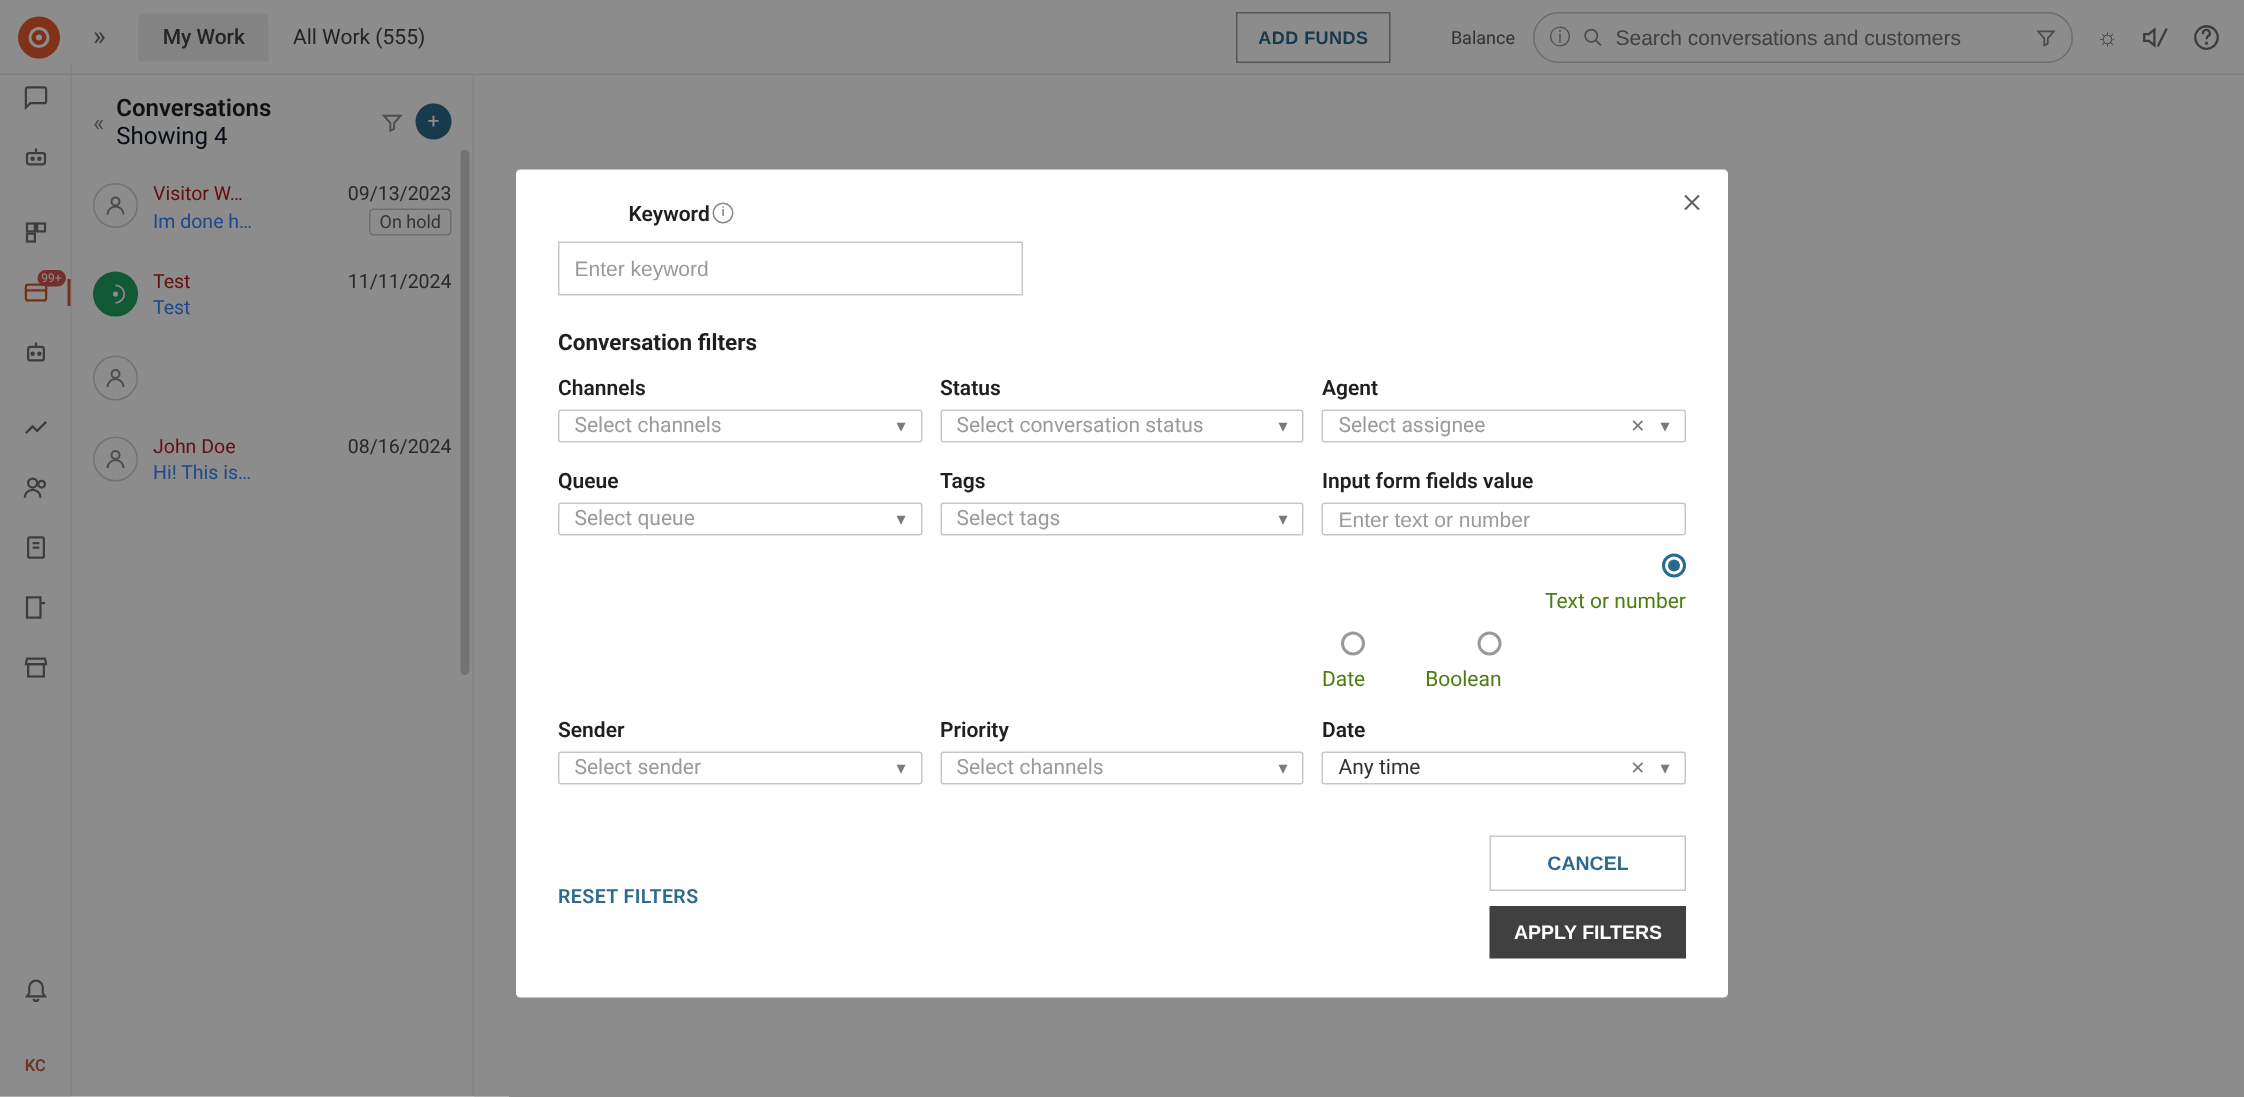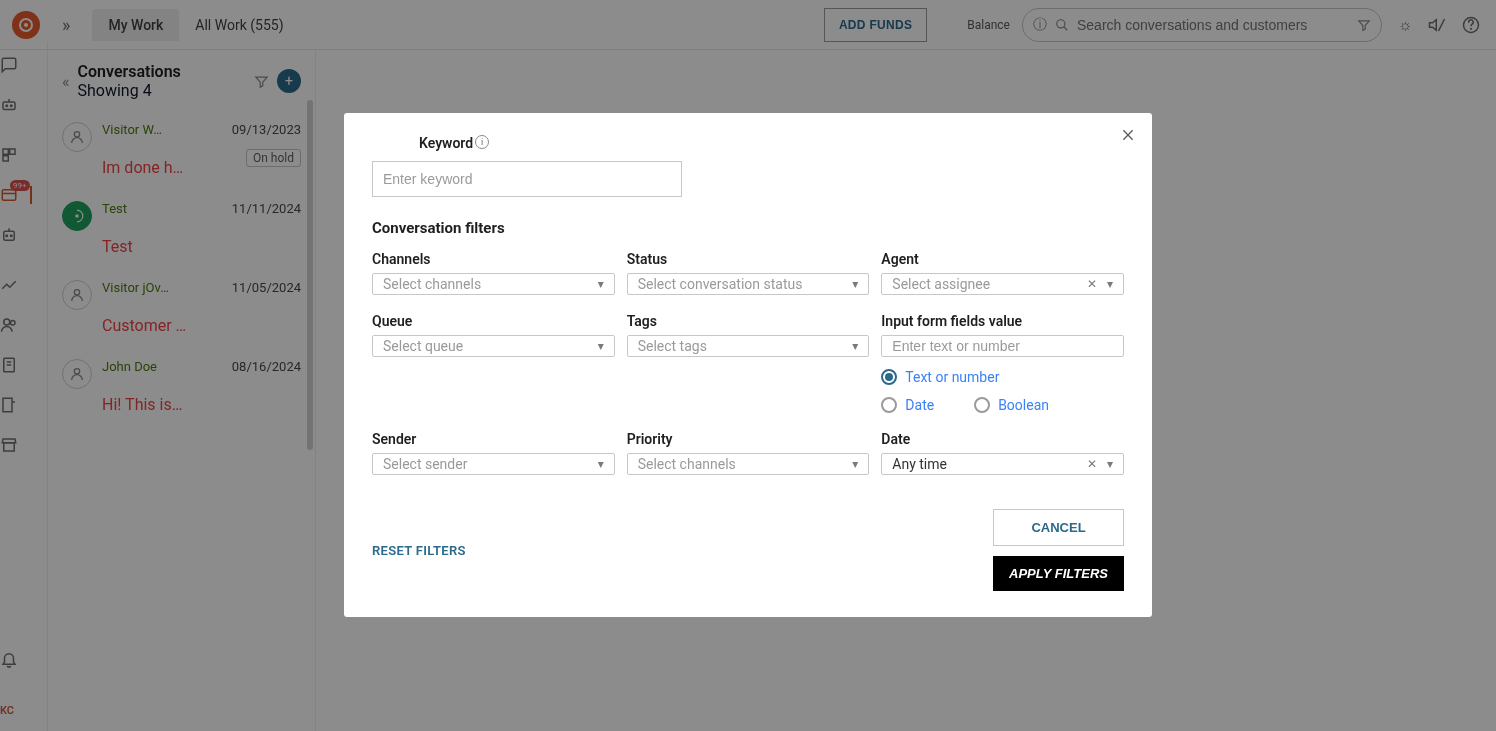--- a/index.html
+++ b/index.html
@@ -69,21 +69,21 @@
     }
     .hdr-icon { color: #6e6e6e; cursor: pointer; width: 22px; text-align: center; font-size: 16px; }
     
     .nav-rail {
       position: absolute;
       left: 0; top: 42px; bottom: 0;
       width: 48px;
       border-right: 1px solid #eee;
       display: flex;
       flex-direction: column;
-      align-items: flex-start;
+      align-items: center;
       padding-top: 14px;
       gap: 22px;
     }
     .nav-rail .nav-icon {
       color: #707070;
       font-size: 18px;
       cursor: pointer;
       position: relative;
     }
     .nav-rail .nav-icon.notif::after {
@@ -142,24 +142,24 @@
     }
     .conv-avatar {
       width: 30px; height: 30px; border-radius: 50%;
       display: flex; align-items: center; justify-content: center;
       border: 1px solid #cfcfcf; color: #8a8a8a; flex-shrink: 0;
       font-size: 14px;
     }
     .conv-avatar.green { background: #1fa05f; border-color: #1fa05f; color: #fff; }
     .conv-body { flex: 1; min-width: 0; }
     .conv-line1 { display: flex; justify-content: space-between; gap: 6px; }
-    .conv-name { font-size: 13px; color: #4d7c0f; white-space: nowrap; overflow: hidden; text-overflow: ellipsis; max-width: 90px; }
+    .conv-name { font-size: 13px; color: #b91c1c; white-space: nowrap; overflow: hidden; text-overflow: ellipsis; max-width: 90px; }
     .conv-date { font-size: 13px; color: #4a4a4a; white-space: nowrap; }
     .conv-line2 { display: flex; justify-content: space-between; gap: 6px; align-items: center; margin-top: 2px; }
-    .conv-preview { font-size: 16px; color: #ef4444; white-space: nowrap; overflow: hidden; text-overflow: ellipsis; max-width: 90px; margin-top: 19px; }
+    .conv-preview { font-size: 13px; color: #3b82f6; white-space: nowrap; overflow: hidden; text-overflow: ellipsis; max-width: 90px; }
     .conv-badge {
       font-size: 12px; color: #616161; border: 1px solid #c7c7c7; border-radius: 3px;
       padding: 1px 6px; white-space: nowrap;
     }
     .side-scroll {
       position: absolute;
       right: 2px; top: 50px;
       width: 6px;
       height: 350px;
       background: #d2d2d2;
@@ -214,41 +214,41 @@
       color: #9a9a9a;
       cursor: pointer;
       justify-content: space-between;
       gap: 8px;
       background: #fff;
     }
     .plain-input { cursor: text; }
     .select-box .sb-text { flex: 1; white-space: nowrap; overflow: hidden; text-overflow: ellipsis; }
     .select-box .sb-value { color: #333; }
     .sb-actions { display:flex; align-items:center; gap:10px; color:#7a7a7a; font-size:12px; }
-    .radio-row { display:flex; align-items:flex-end; gap:8px; font-size:14px; color:#3b82f6; margin-top:12px; cursor:pointer;}
+    .radio-row { display:flex; align-items:flex-end; gap:8px; font-size:14px; color:#4d7c0f; margin-top:12px; cursor:pointer;flex-direction:column;}
     .radio-dot {
       width:16px; height:16px; border:2px solid #9a9a9a; border-radius:50%;
       display:inline-flex; align-items:center; justify-content:center;
     }
     .radio-dot.selected { border-color:#2b6a8c; }
     .radio-dot.selected::after { content:""; width:8px; height:8px; background:#2b6a8c; border-radius:50%; }
     .radio-group-2 { display:flex; gap:40px; margin-top:12px; }
     .modal-footer {
       display:flex; align-items:center; justify-content:space-between;
       margin-top: 34px;
     }
     .reset-link { color:#2b6a8c; font-size:13px; font-weight:600; letter-spacing:.3px; cursor:pointer; }
     .footer-btns { display:flex; gap:10px;flex-direction:column; }
     .btn-cancel {
       border:1px solid #c7c7c7; background:#fff; color:#2b6a8c;
       padding:10px 16px; font-size:13px; font-weight:600; cursor:pointer;
     }
     .btn-apply {
-      border:none; background:#000000; color:#fff;
-      padding:10px 16px; font-size:13px; font-weight:600; cursor:pointer;font-style:italic;
+      border:none; background:#404040; color:#fff;
+      padding:10px 16px; font-size:13px; font-weight:600; cursor:pointer;
     }
     svg { display:block; }
   </style>
 </head>
 <body>
 
 <div class="header">
   <div class="logo">
     <svg width="16" height="16" viewBox="0 0 16 16">
         <circle cx="8" cy="8" r="6" fill="none" stroke="#fff" stroke-width="2"></circle>
@@ -420,29 +420,20 @@
         </div>
       </div>
     </div>
     <div class="conv-item">
       <div class="conv-avatar">
         <svg width="16" height="16" viewBox="0 0 24 24" fill="none" stroke="#8a8a8a" stroke-width="2">
             <circle cx="12" cy="8" r="4"></circle>
             <path d="M4 21a8 8 0 0 1 16 0"></path>
           </svg>
       </div>
-      <div class="conv-body">
-        <div class="conv-line1">
-          <span class="conv-name">Visitor jOv…</span>
-          <span class="conv-date">11/05/2024</span>
-        </div>
-        <div class="conv-line2">
-          <span class="conv-preview">Customer …</span>
-        </div>
-      </div>
     </div>
     <div class="conv-item">
       <div class="conv-avatar">
         <svg width="16" height="16" viewBox="0 0 24 24" fill="none" stroke="#8a8a8a" stroke-width="2">
             <circle cx="12" cy="8" r="4"></circle>
             <path d="M4 21a8 8 0 0 1 16 0"></path>
           </svg>
       </div>
       <div class="conv-body">
         <div class="conv-line1">

